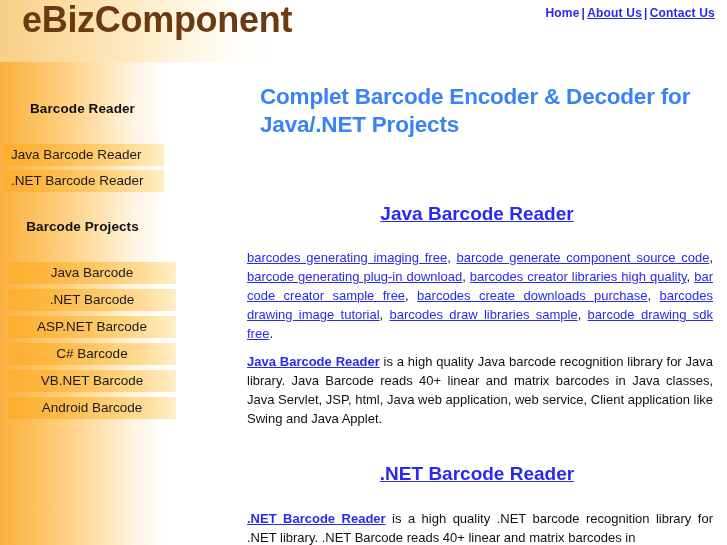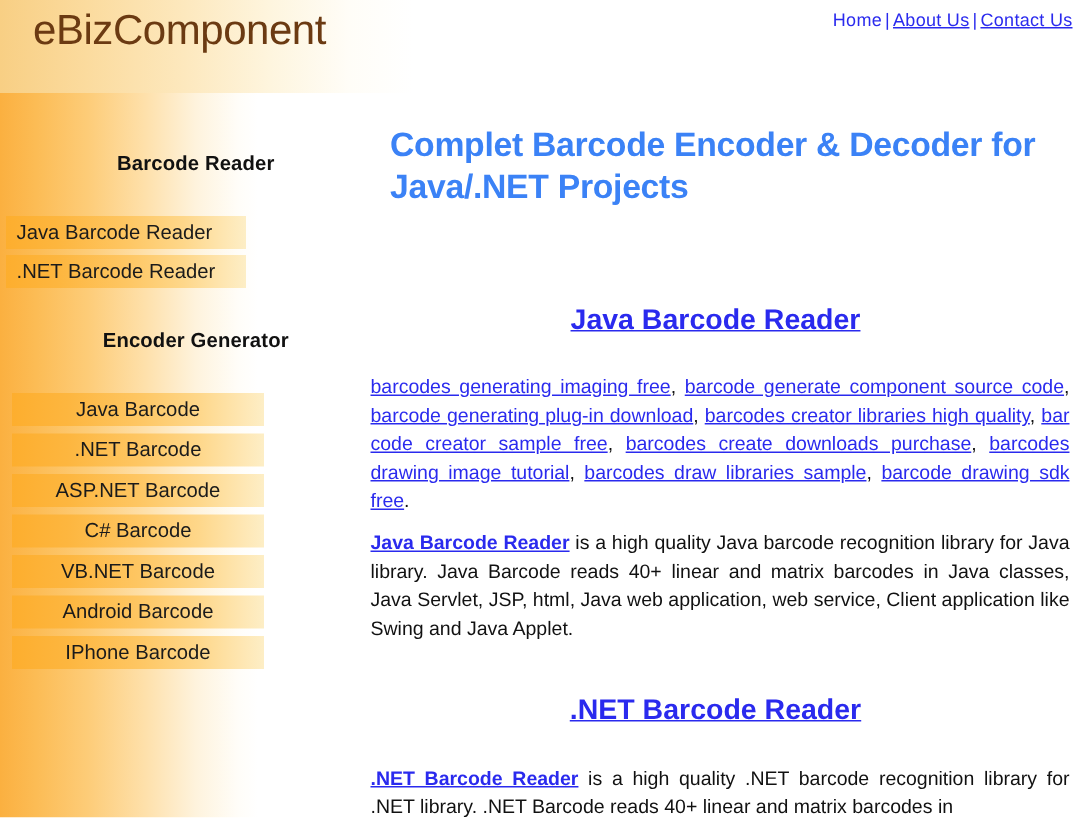--- a/index.html
+++ b/index.html
@@ -17,20 +17,21 @@
 
   
   #topnav {
     position: absolute;
     top: 6px;
     right: 12px;
     font-size: 12px;
     color: #2a2aee;
     letter-spacing: 0.2px;
     white-space: nowrap;
+    font-weight: bold;
   }
   #topnav a {
     color: #2a2aee;
     text-decoration: underline;
   }
   #topnav a.nolink { text-decoration: none; }
   #topnav .sep {
     color: #2a2aee;
     padding: 0 2px;
   }
@@ -54,22 +55,22 @@
     height: 62px;
     background: linear-gradient(to right,
         #f8cf84 0%, #fbdb9e 20%, #fde8bd 42%,
         #fef5de 62%, #fffdf7 80%, #ffffff 95%);
     z-index: 5;
   }
   #logo-main {
     position: absolute;
     left: 22px;
     top: 4px;
-    font-size: 28px;
-    font-weight: normal;
+    font-size: 36px;
+    font-weight: bold;
     color: #6b3a12;
     letter-spacing: -0.3px;
     line-height: 32px;
     white-space: nowrap;
   }
   #logo-sub {
     position: absolute;
     left: 38px;
     top: 33px;
     font-size: 20px;
@@ -81,21 +82,20 @@
 
   .side-heading {
     position: absolute;
     left: 0;
     width: 165px;
     text-align: center;
     font-size: 13.5px;
     font-weight: bold;
     color: #111111;
     letter-spacing: 0.1px;
-    padding-left: 48px;
   }
   #heading-reader { top: 101px; }
   #heading-generator { top: 219px; }
 
   .side-item {
     position: absolute;
     left: 4px;
     width: 160px;
     height: 22px;
     line-height: 22px;
@@ -181,28 +181,27 @@
 
 <div id="topnav">
   <a href="#" class="nolink">Home</a><span class="sep">|</span><a href="#">About Us</a><span class="sep">|</span><a href="#">Contact Us</a>
 </div>
 
 <div id="sidebar">
   <div class="side-heading" id="heading-reader">Barcode Reader</div>
   <div class="side-item reader" id="reader-item-0" style="top:144px">Java Barcode Reader</div>
   <div class="side-item reader" id="reader-item-1" style="top:170px">.NET Barcode Reader</div>
 
-  <div class="side-heading" id="heading-generator">Encoder Generator</div>
+  <div class="side-heading" id="heading-generator">Barcode Projects</div>
   <div class="side-item gen" style="top:262px">Java Barcode</div>
   <div class="side-item gen" style="top:289px">.NET Barcode</div>
   <div class="side-item gen" style="top:316px">ASP.NET Barcode</div>
   <div class="side-item gen" style="top:343px">C# Barcode</div>
   <div class="side-item gen" style="top:370px">VB.NET Barcode</div>
   <div class="side-item gen" style="top:397px">Android Barcode</div>
-  <div class="side-item gen" style="top:424px">IPhone Barcode</div>
 </div>
 
 <div id="logo">
   <div id="logo-main">eBizComponent</div>
 </div>
 
 <div id="main">
   <h1 id="page-title">Complet Barcode Encoder &amp; Decoder for Java/.NET Projects</h1>
 
   <div class="section-heading" id="heading-java"><span>Java Barcode Reader</span></div>

